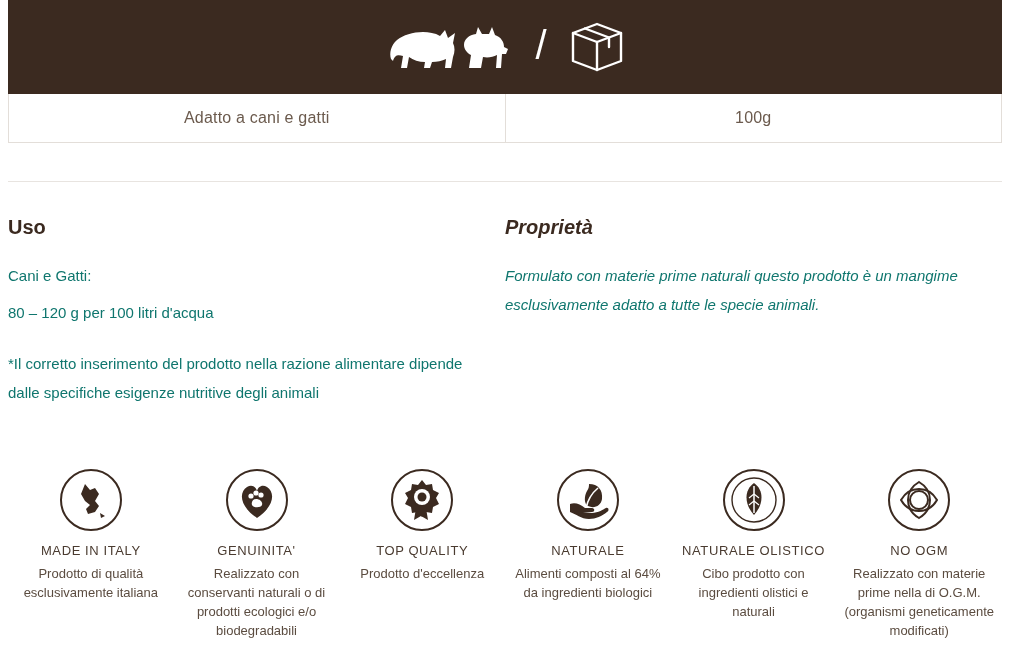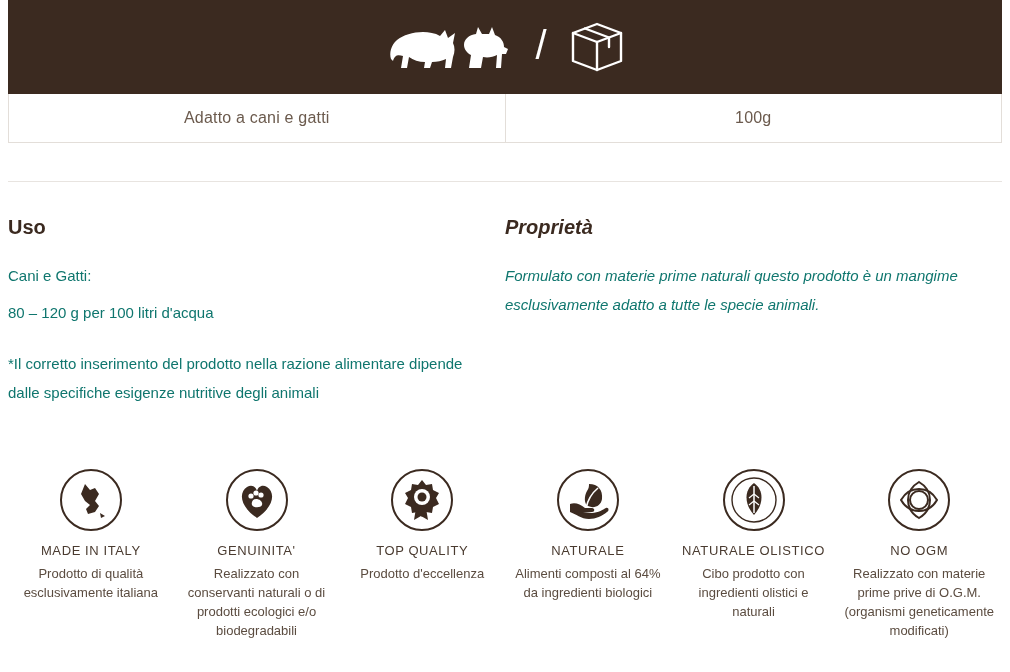--- a/index.html
+++ b/index.html
@@ -241,17 +241,17 @@
         <svg width="64" height="64" viewBox="0 0 64 64" xmlns="http://www.w3.org/2000/svg">
           <circle cx="32" cy="32" r="30" fill="none" stroke="#3b2a20" stroke-width="2"></circle>
           <g fill="none" stroke="#3b2a20" stroke-width="2">
             <circle cx="32" cy="32" r="9"></circle>
             <path d="M32 14 C39 18 43 24 43 32 C43 40 39 46 32 50 C25 46 21 40 21 32 C21 24 25 18 32 14 Z"></path>
             <path d="M14 32 C18 25 24 21 32 21 C40 21 46 25 50 32 C46 39 40 43 32 43 C24 43 18 39 14 32 Z"></path>
           </g>
         </svg>
       </div>
       <div class="seal-label">NO OGM</div>
-      <div class="caption">Realizzato con materie prime prive di O.G.M. (organismi geneticamente modificati)</div>
+      <div class="caption">Realizzato con materie prime nella di O.G.M. (organismi geneticamente modificati)</div>
     </div>
 
   </div>
 </div>
 
 </body></html>

